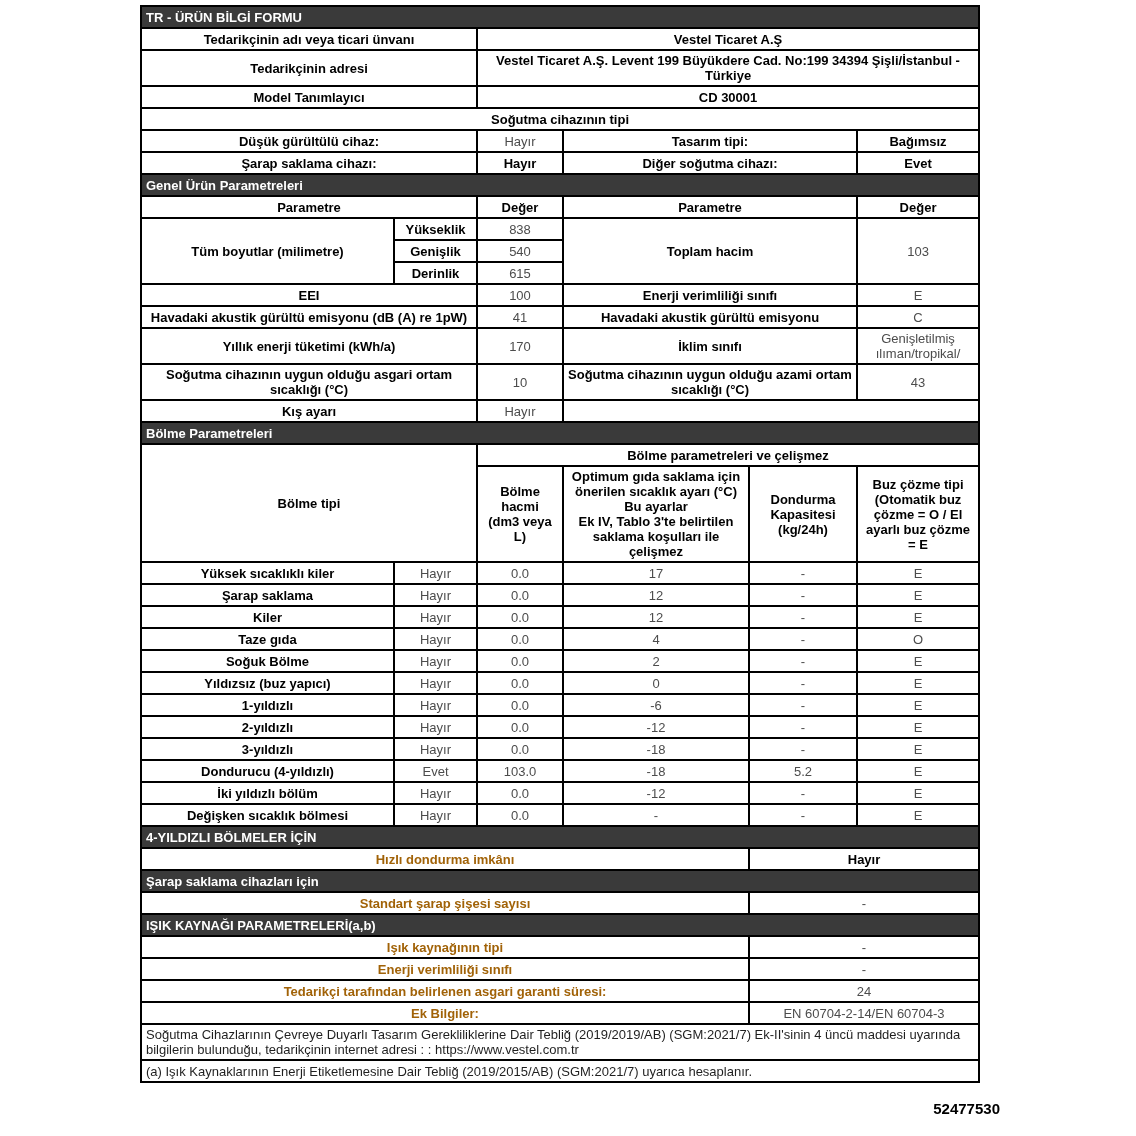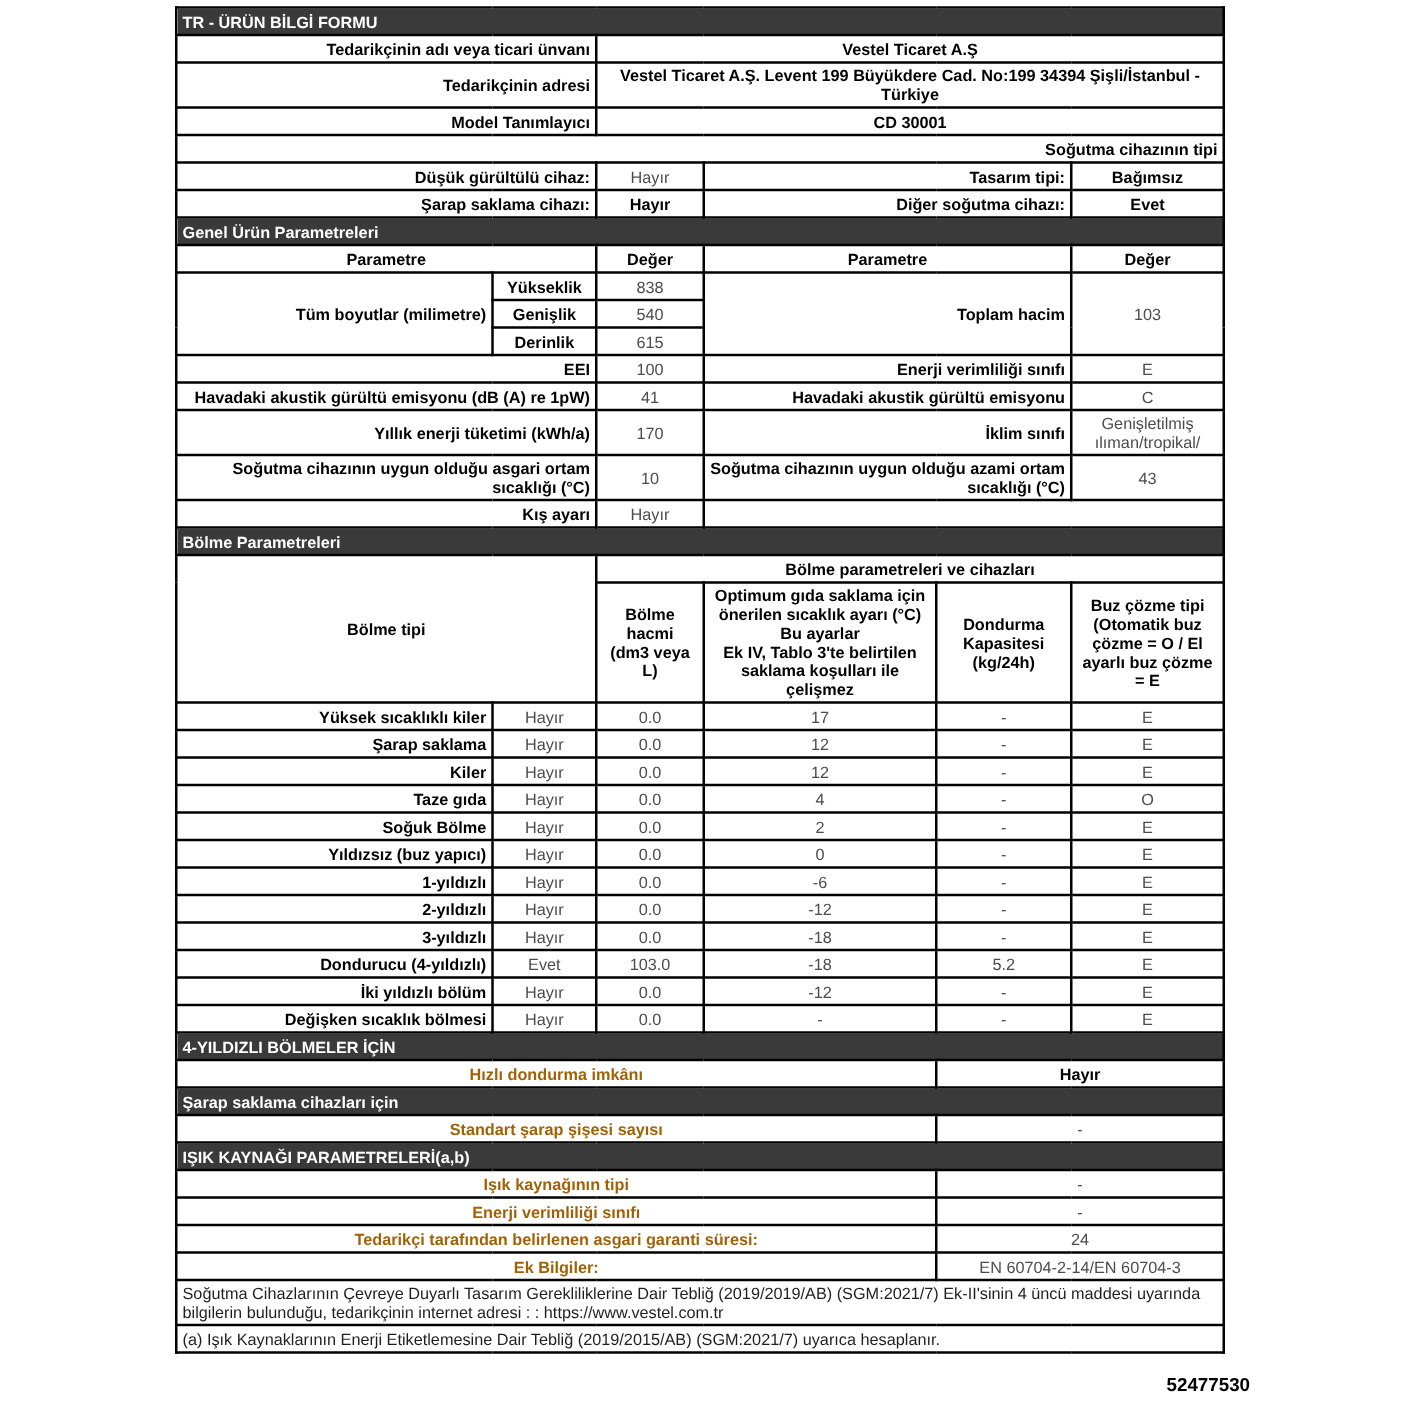--- a/index.html
+++ b/index.html
@@ -3,21 +3,21 @@
 <meta charset="utf-8">
 <style>
   html,body{margin:0;padding:0;background:#fff;}
   .sheet{position:relative;width:1136px;height:1136px;background:#ffffff;overflow:hidden;
          font-family:"Liberation Sans",sans-serif;}
   table.fiche{position:absolute;left:140px;top:5px;width:838px;border-collapse:collapse;
               table-layout:fixed;}
   table.fiche td{border:2px solid #000;font-size:13px;line-height:15px;padding:2px 4px;
                  vertical-align:middle;height:16px;overflow:hidden;}
   td.bar{background:#3a3a3a;color:#ffffff;font-weight:bold;text-align:left;font-size:13.5px;}
-  td.lbl{font-weight:bold;color:#000;text-align:right;}
+  td.lbl{font-weight:bold;color:#000;text-align:center;}
   td.lblr{font-weight:bold;color:#a16207;text-align:center;}
   td.v{color:#4c4c4c;font-weight:normal;text-align:center;}
   td.vb{color:#000;font-weight:bold;text-align:center;margin-left:16px;}
   td.hd{font-weight:bold;color:#000;text-align:center;}
   td.pre{white-space:pre-line;}
   td.note{font-weight:normal;color:#1f1f1f;text-align:left;font-size:13px;}
   .doc-number{position:absolute;top:1100px;right:136px;font-weight:bold;font-size:15px;color:#000;margin-left:24px;}
   .page-label{position:absolute;top:1114px;left:0;width:100%;text-align:center;
               font-family:"Liberation Serif",serif;font-size:15px;color:#222;}
 </style>
@@ -121,21 +121,21 @@
       <td class="lbl" colspan="2">Kış ayarı</td>
       <td class="v">Hayır</td>
       <td colspan="3"></td>
     </tr>
 
     <tr>
           <td class="bar" colspan="6">Bölme Parametreleri</td>
         </tr>
     <tr>
       <td class="hd" colspan="2" rowspan="2">Bölme tipi</td>
-      <td class="hd" colspan="4">Bölme parametreleri ve cihazları</td>
+      <td class="hd" colspan="4">Bölme parametreleri ve çelişmez</td>
     </tr>
     <tr>
       <td class="hd pre">Bölme
 hacmi
 (dm3 veya
 L)</td>
       <td class="hd pre">Optimum gıda saklama için
 önerilen sıcaklık ayarı (°C)
 Bu ayarlar
 Ek IV, Tablo 3'te belirtilen

